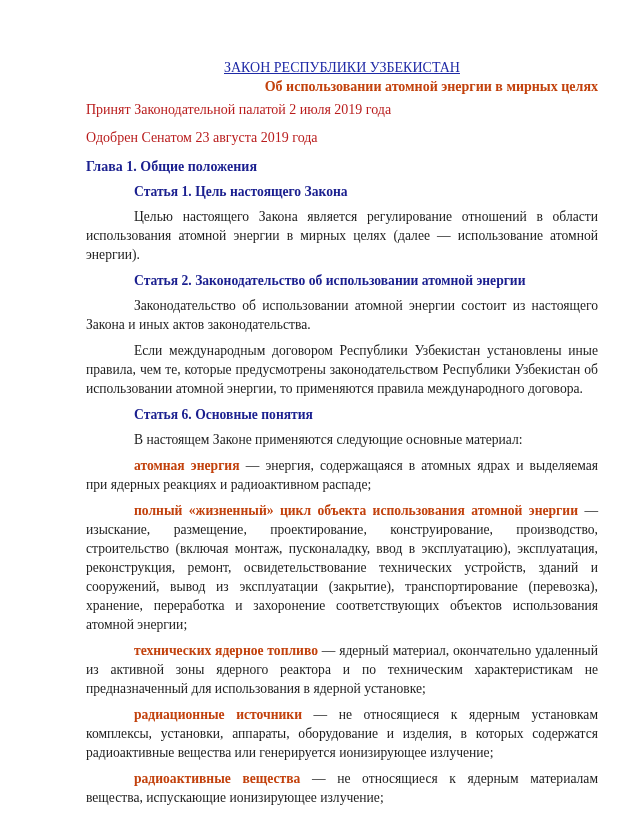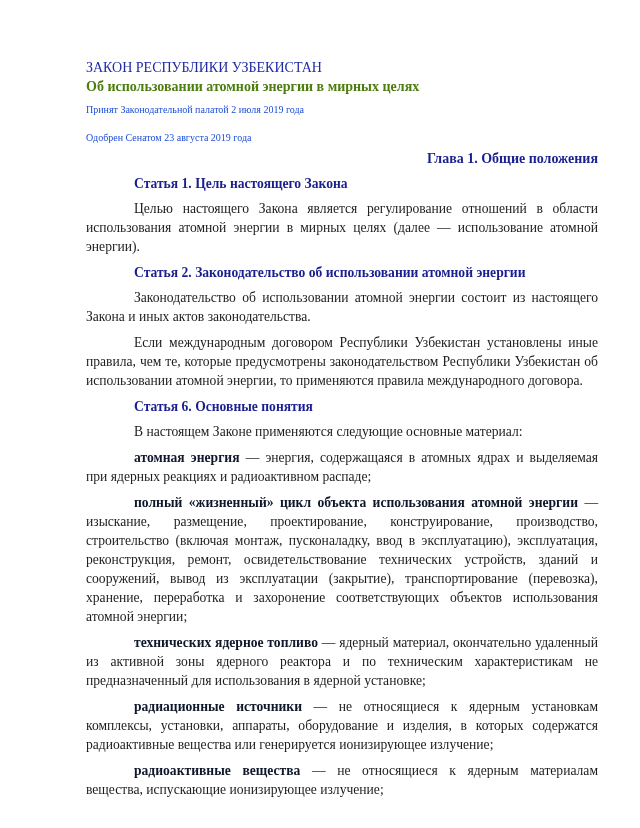--- a/index.html
+++ b/index.html
@@ -2,27 +2,27 @@
 <html><head>
 <meta charset="utf-8">
 <style>
   html, body { margin: 0; padding: 0; background: #ffffff; }
   body { width: 640px; height: 828px; overflow: hidden; position: relative; }
   .page {
     position: absolute; left: 86px; top: 58px; width: 512px;
     font-family: "Liberation Serif", "DejaVu Serif", serif;
     font-size: 13.6px; line-height: 19px; color: #1c1c1c;
   }
-  .title { text-align: left; color: #1f2aa6; font-size: 14px; line-height: 19px; }
-  .subtitle { text-align: left; color: #4d7c0f; font-weight: bold; font-size: 14px; line-height: 19px; }
-  .meta { color: #1d4ed8; font-size: 10px; line-height: 19px; margin-top: 4px; }
-  .chapter { text-align: right; color: #1a1f8f; font-weight: bold; font-size: 14px; line-height: 19px; margin-top: 2px; }
+  .title { text-align: center; color: #1f2aa6; font-size: 14px; line-height: 19px; text-decoration: underline; }
+  .subtitle { text-align: right; color: #c2410c; font-weight: bold; font-size: 14px; line-height: 19px; }
+  .meta { color: #b91c1c; font-size: 14px; line-height: 19px; margin-top: 4px; }
+  .chapter { text-align: left; color: #1a1f8f; font-weight: bold; font-size: 14px; line-height: 19px; margin-top: 10px; }
   .article { color: #1a1f8f; font-weight: bold; padding-left: 48px; margin-top: 6px; margin-bottom: 6px; }
   p { margin: 0 0 7px 0; text-align: justify; text-indent: 48px; }
-  .term { font-weight: bold; color: #0f172a; }
+  .term { font-weight: bold; color: #c2410c; }
 </style>
 </head>
 <body>
 
 <div class="page">
   <div class="title">ЗАКОН РЕСПУБЛИКИ УЗБЕКИСТАН</div>
   <div class="subtitle">Об использовании атомной энергии в мирных целях</div>
   <div class="meta">Принят Законодательной палатой 2 июля 2019 года</div>
   <div class="meta" style="margin-top:9px">Одобрен Сенатом 23 августа 2019 года</div>
   <div class="chapter">Глава 1. Общие положения</div>

